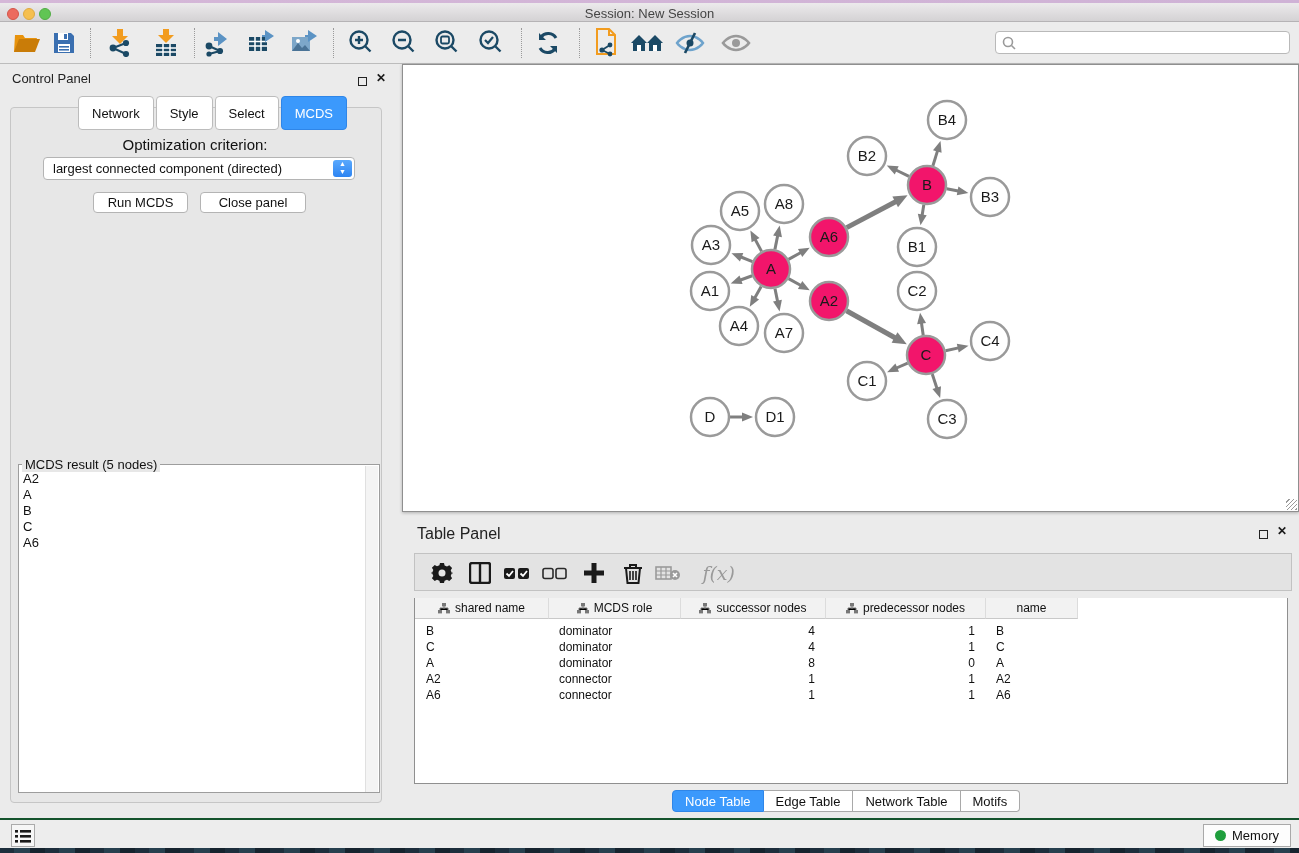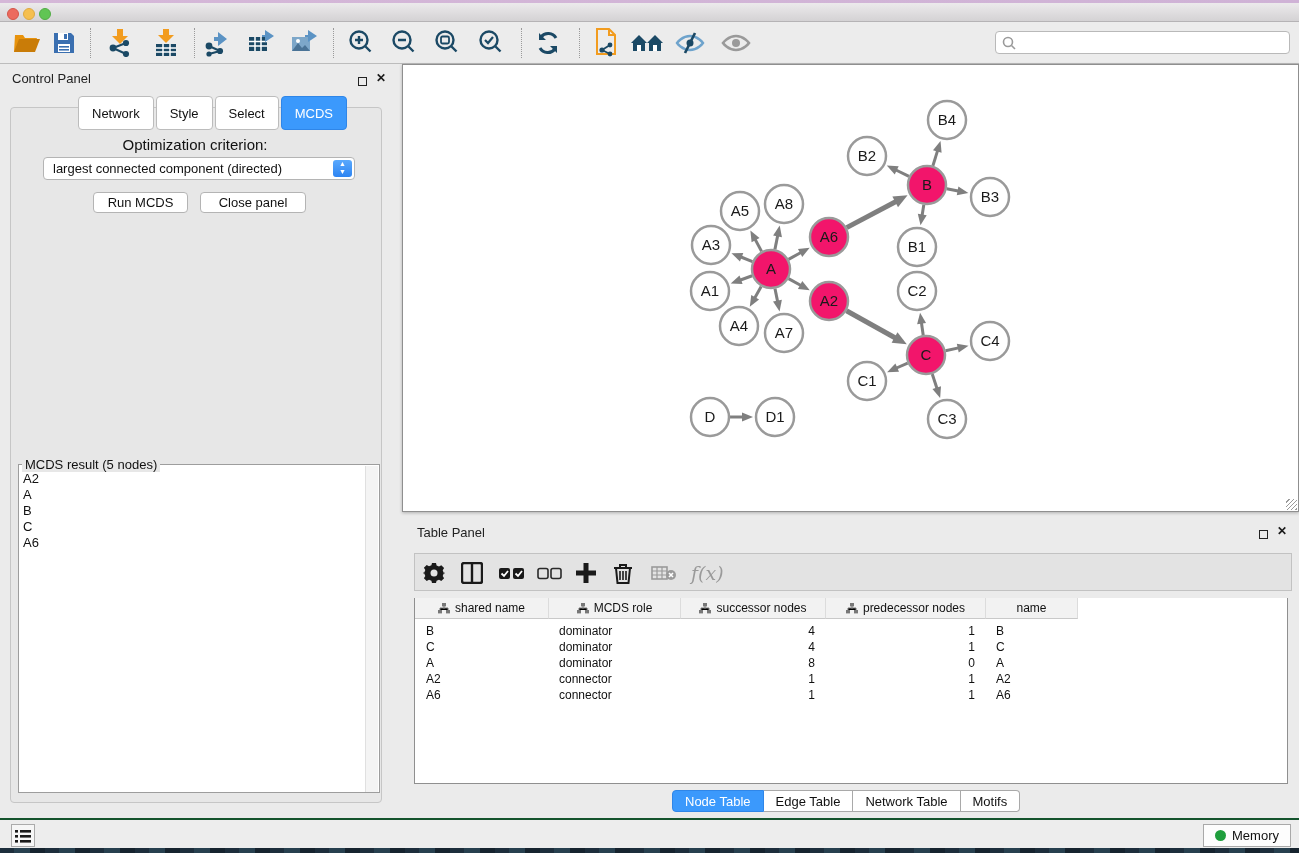--- a/index.html
+++ b/index.html
@@ -57,25 +57,25 @@
   #net-win { left:402px; top:64px; width:897px; height:448px; background:#fff;
     border:1px solid #8f8f8f; box-shadow:0 1px 3px rgba(0,0,0,.25); }
   #net-title { position:absolute; left:0; top:0; width:100%; height:22px;
     background:linear-gradient(#ececec,#d2d2d2); border-bottom:1px solid #a8a8a8; }
   #net-title .title { position:absolute; left:0; right:0; top:4px; text-align:center;
     font-size:12px; color:#333; }
   #graph-svg { position:absolute; left:0; top:22px; }
   #net-resize { position:absolute; right:1px; bottom:1px; width:11px; height:11px;
     background:repeating-linear-gradient(135deg,transparent 0 2px,#9a9a9a 2px 3px); }
   
-  #tp-title { left:417px; top:525px; font-size:13px; color:#222; }
+  #tp-title { left:417px; top:525px; font-size:16px; color:#222; }
   #tp-toolbar { left:414px; top:553px; width:878px; height:38px; background:#e3e3e3;
     border:1px solid #c2c2c2; }
   .tp-icon { position:absolute; top:5px; width:30px; height:28px; display:flex;
-    align-items:center; justify-content:flex-start; }
+    align-items:center; justify-content:flex-end; }
   #fx-label { font-family:"DejaVu Serif", serif; font-style:italic; font-size:19px;
     color:#9a9a9a; }
   #table { left:414px; top:598px; width:874px; height:186px; background:#fff;
     border:1px solid #8f8f8f; border-top:none; font-size:12px; color:#111; }
   .thead { position:absolute; top:0; height:21px; background:#f2f2f2;
     border-right:1px solid #dcdcdc; border-bottom:1px solid #c9c9c9;
     display:flex; align-items:center; justify-content:center; gap:5px; }
   .tcell { position:absolute; height:16px; line-height:16px; }
   .num { text-align:right; }
   
@@ -101,20 +101,21 @@
   .x-icon { font-size:12px; font-weight:bold; color:#1a1a1a; }
 </style>
 </head>
 <body>
 
 <div class="abs" id="desktop-top"></div>
 <div class="abs" id="titlebar">
   <span class="tl red" style="left:7px"></span>
   <span class="tl yellow" style="left:23px"></span>
   <span class="tl green" style="left:39px"></span>
+  <div class="title">Session: New Session</div>
 </div>
 
 <div class="abs" id="toolbar">
   <div class="tbtn" style="left:9px">
     <svg width="28" height="24" viewBox="0 0 28 24">
         <path fill="#e8930c" d="M2 4h8l2 3h12l-5 14H1z"></path>
         <path fill="#c97c08" d="M1 21 6 8h21l-5 13z"></path>
       </svg>
     </div>
   <div class="tbtn" style="left:46px">

